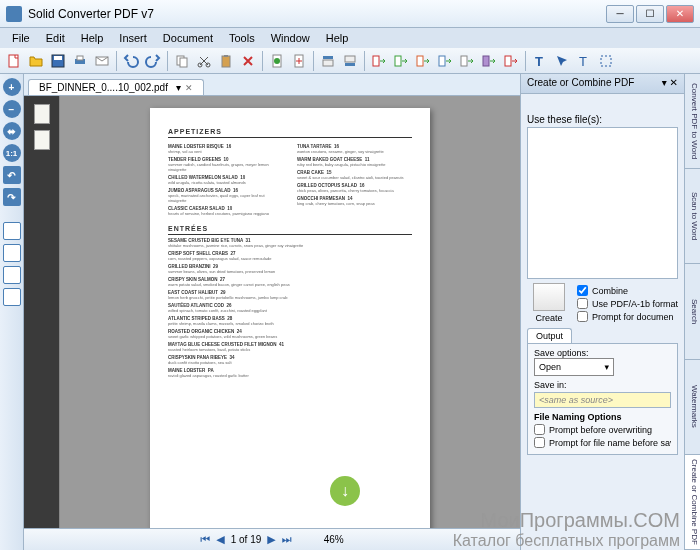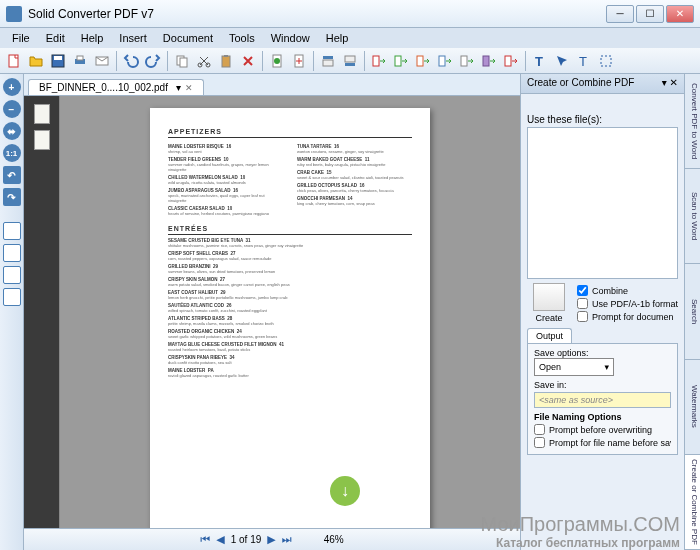--- a/index.html
+++ b/index.html
@@ -50,21 +50,21 @@
 .chk input { width: 11px; height: 11px; }
 .secttab { display: inline-block; background: #fff; border: 1px solid #a0b4c8; border-bottom: none; padding: 2px 8px; font-size: 9px; border-radius: 3px 3px 0 0; margin-top: 4px; }
 .sectbox { background: #f4f7fb; border: 1px solid #a0b4c8; padding: 4px 6px; font-size: 9px; }
 .sel { width: 80px; height: 18px; border: 1px solid #888; background: #fff; font-size: 9px; padding: 0 4px; display: flex; align-items: center; justify-content: space-between; }
 .srcbox { background: #fef9c3; border: 1px solid #a0b4c8; padding: 2px 4px; color: #888; font-style: italic; margin: 2px 0 4px; font-size: 9px; }
 .sidetabs { width: 16px; background: #dfe9f4; border-left: 1px solid #a0b4c8; display: flex; flex-direction: column; }
 .stab { flex: 1; writing-mode: vertical-rl; font-size: 8px; text-align: center; padding: 4px 1px; border-bottom: 1px solid #a0b4c8; color: #335; }
 .stab.active { background: #fff; }
 .watermark { position: absolute; bottom: 0; right: 20px; color: #999; text-align: right; pointer-events: none; }
 .watermark .t1 { font-size: 20px; font-weight: 300; }
-.watermark .t2 { font-size: 12px; font-weight: bold; }
+.watermark .t2 { font-size: 16px; }
 .dlbtn { position: absolute; bottom: 44px; left: 330px; width: 30px; height: 30px; background: #8bc34a; border-radius: 15px; display: flex; align-items: center; justify-content: center; color: #fff; font-size: 16px; }
 </style>
 </head>
 <body>
 
 <div class="titlebar">
   <div class="icon"></div>
   <div class="title">Solid Converter PDF v7</div>
   <div class="winbtns">
     <div class="winbtn">─</div>

